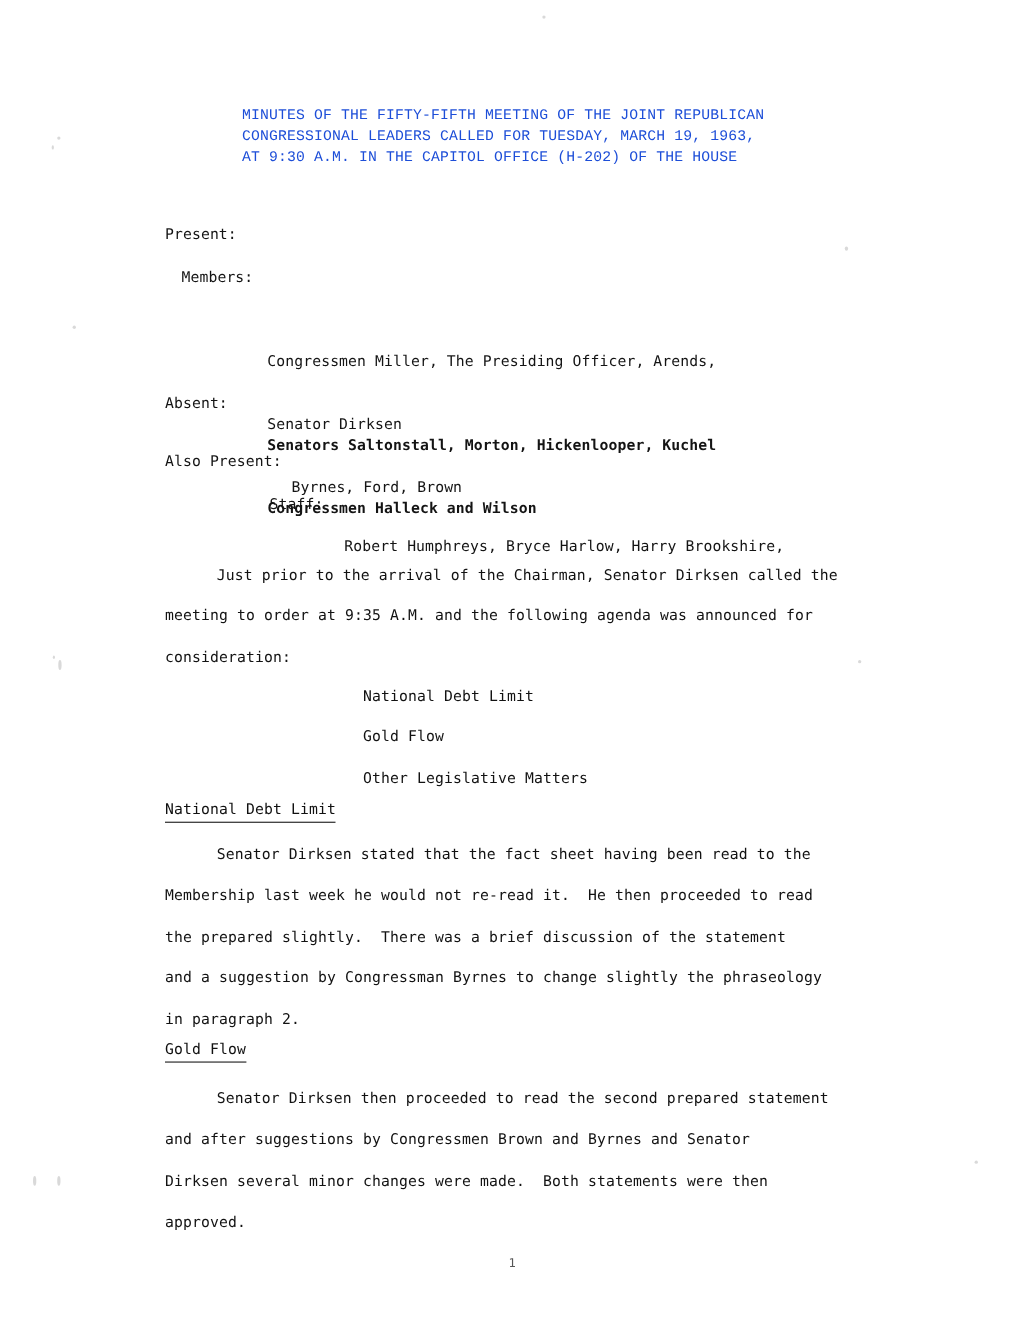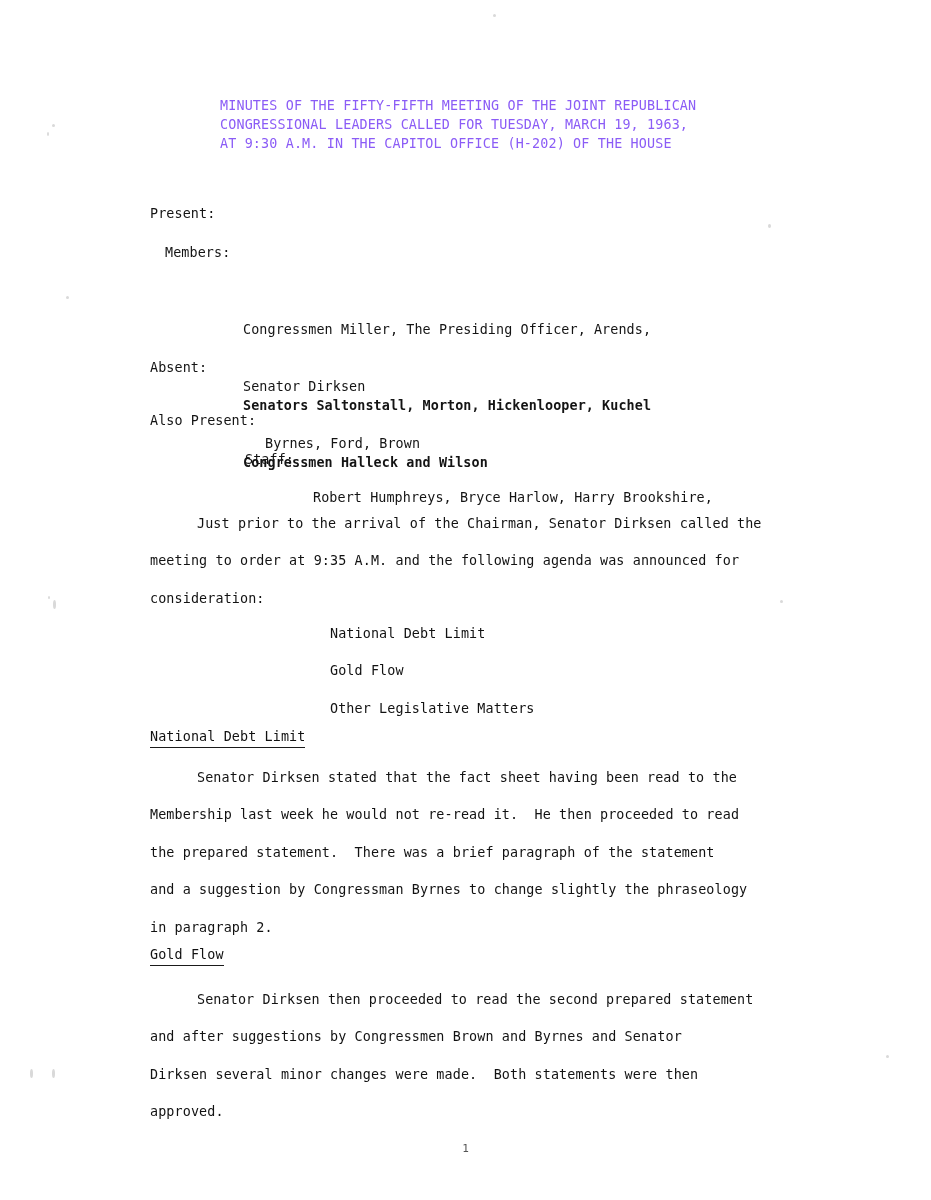--- a/index.html
+++ b/index.html
@@ -26,21 +26,22 @@
     position: absolute;
     left: 220px;
     top: 96px;
     width: 640px;
   }
   .title-line {
     font-size: 13.4px;
     line-height: 19.2px;
     letter-spacing: 0.15px;
     white-space: pre;
-    color: #8b5cf6;
+    color: #1d4ed8;
+    font-family: Liberation Mono, monospace;
   }
 
   
   .att {
     position: absolute;
     font-size: 13.4px;
     line-height: 19px;
     white-space: pre;
     color: #141414;
     letter-spacing: 0.1px;
@@ -173,21 +174,21 @@
   <div class="agenda">
     <span class="item">National Debt Limit</span>
     <span class="item">Gold Flow</span>
     <span class="item">Other Legislative Matters</span>
   </div>
 
   <div class="section-head head-ndl">National Debt Limit</div>
   <div class="para para-ndl">
     <span class="ln indent">Senator Dirksen stated that the fact sheet having been read to the</span>
     <span class="ln">Membership last week he would not re-read it.  He then proceeded to read</span>
-    <span class="ln">the prepared statement.  There was a brief paragraph of the statement</span>
+    <span class="ln">the prepared slightly.  There was a brief discussion of the statement</span>
     <span class="ln">and a suggestion by Congressman Byrnes to change slightly the phraseology</span>
     <span class="ln">in paragraph 2.</span>
   </div>
 
   <div class="section-head head-gold">Gold Flow</div>
   <div class="para para-gold">
     <span class="ln indent">Senator Dirksen then proceeded to read the second prepared statement</span>
     <span class="ln">and after suggestions by Congressmen Brown and Byrnes and Senator</span>
     <span class="ln">Dirksen several minor changes were made.  Both statements were then</span>
     <span class="ln">approved.</span>

